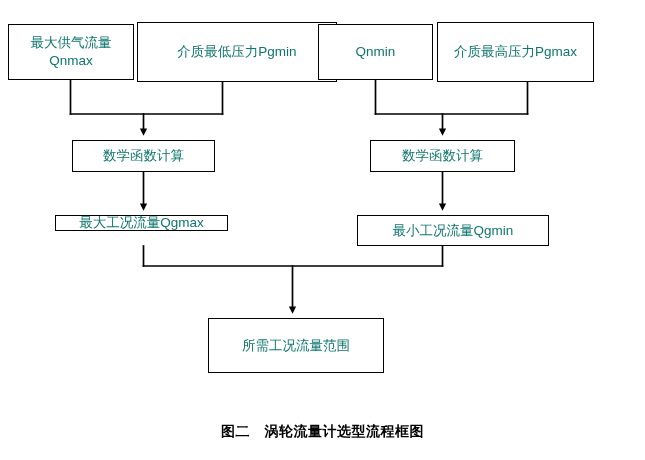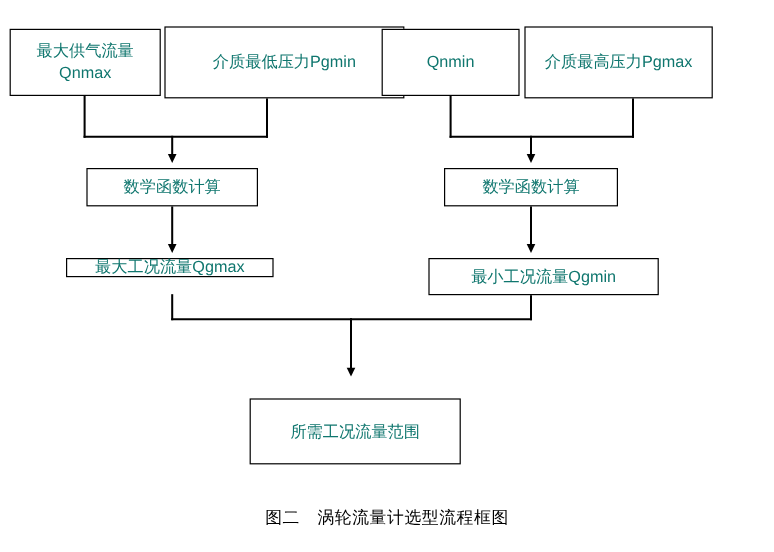--- a/index.html
+++ b/index.html
@@ -44,20 +44,21 @@
   }
   .fs14 { font-size: 13.5px; }
   .caption {
     position: absolute;
     left: 0;
     width: 645px;
     text-align: center;
     font-size: 14px;
     color: #000000;
     letter-spacing: 0.5px;
+    font-weight: bold;
   }
 </style>
 </head>
 <body>
 
 <div id="page">
 
   <svg id="flow-svg" viewBox="0 0 645 460">
     <defs>
       <marker id="arrowhead" markerWidth="9" markerHeight="9" refX="4.2" refY="4.2" orient="auto" markerUnits="userSpaceOnUse">
@@ -114,19 +115,19 @@
   </div>
 
   <div class="node-box" style="left:55px; top:215px; width:173px; height:16px;">
     <span class="node-line fs14">最大工况流量Qgmax</span>
   </div>
 
   <div class="node-box" style="left:357px; top:215px; width:192px; height:31px;">
     <span class="node-line fs14">最小工况流量Qgmin</span>
   </div>
 
-  <div class="node-box" style="left:208px; top:318px; width:176px; height:55px;margin-top:14px;">
+  <div class="node-box" style="left:208px; top:318px; width:176px; height:55px;">
     <span class="node-line fs14">所需工况流量范围</span>
   </div>
 
   <div class="caption" style="top:423px;">图二　涡轮流量计选型流程框图</div>
 
 </div>
 
 </body></html>

